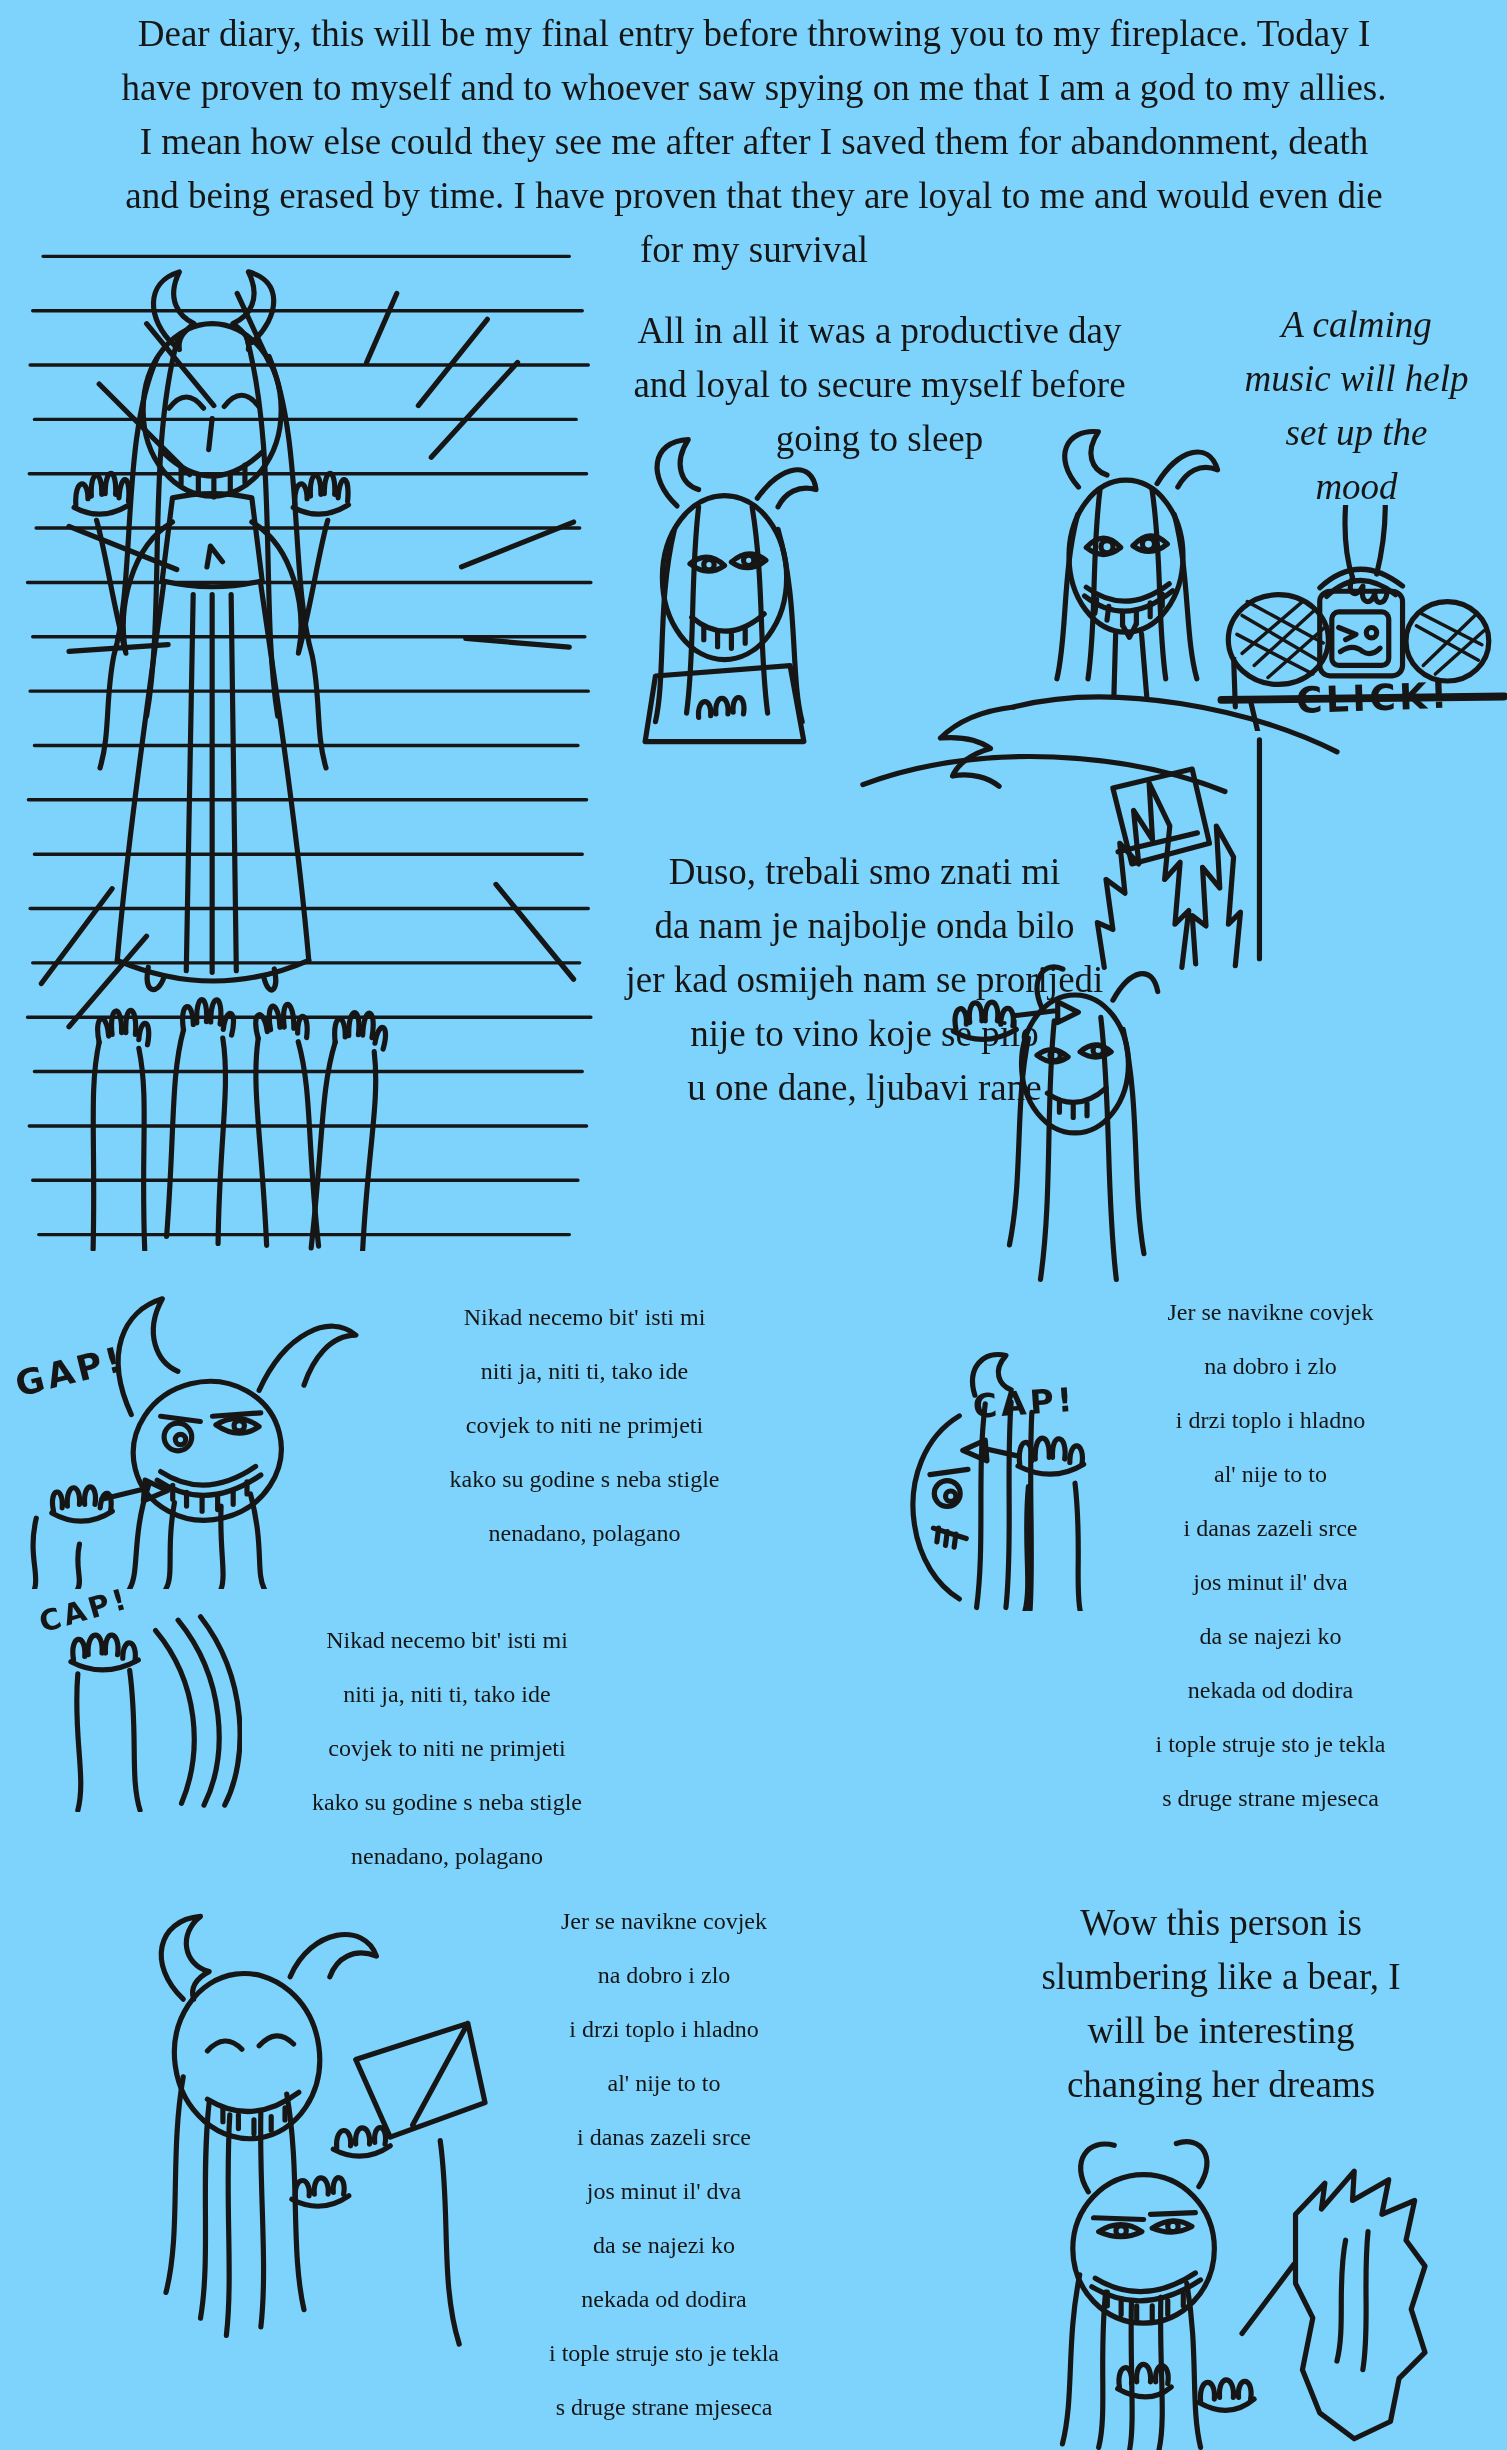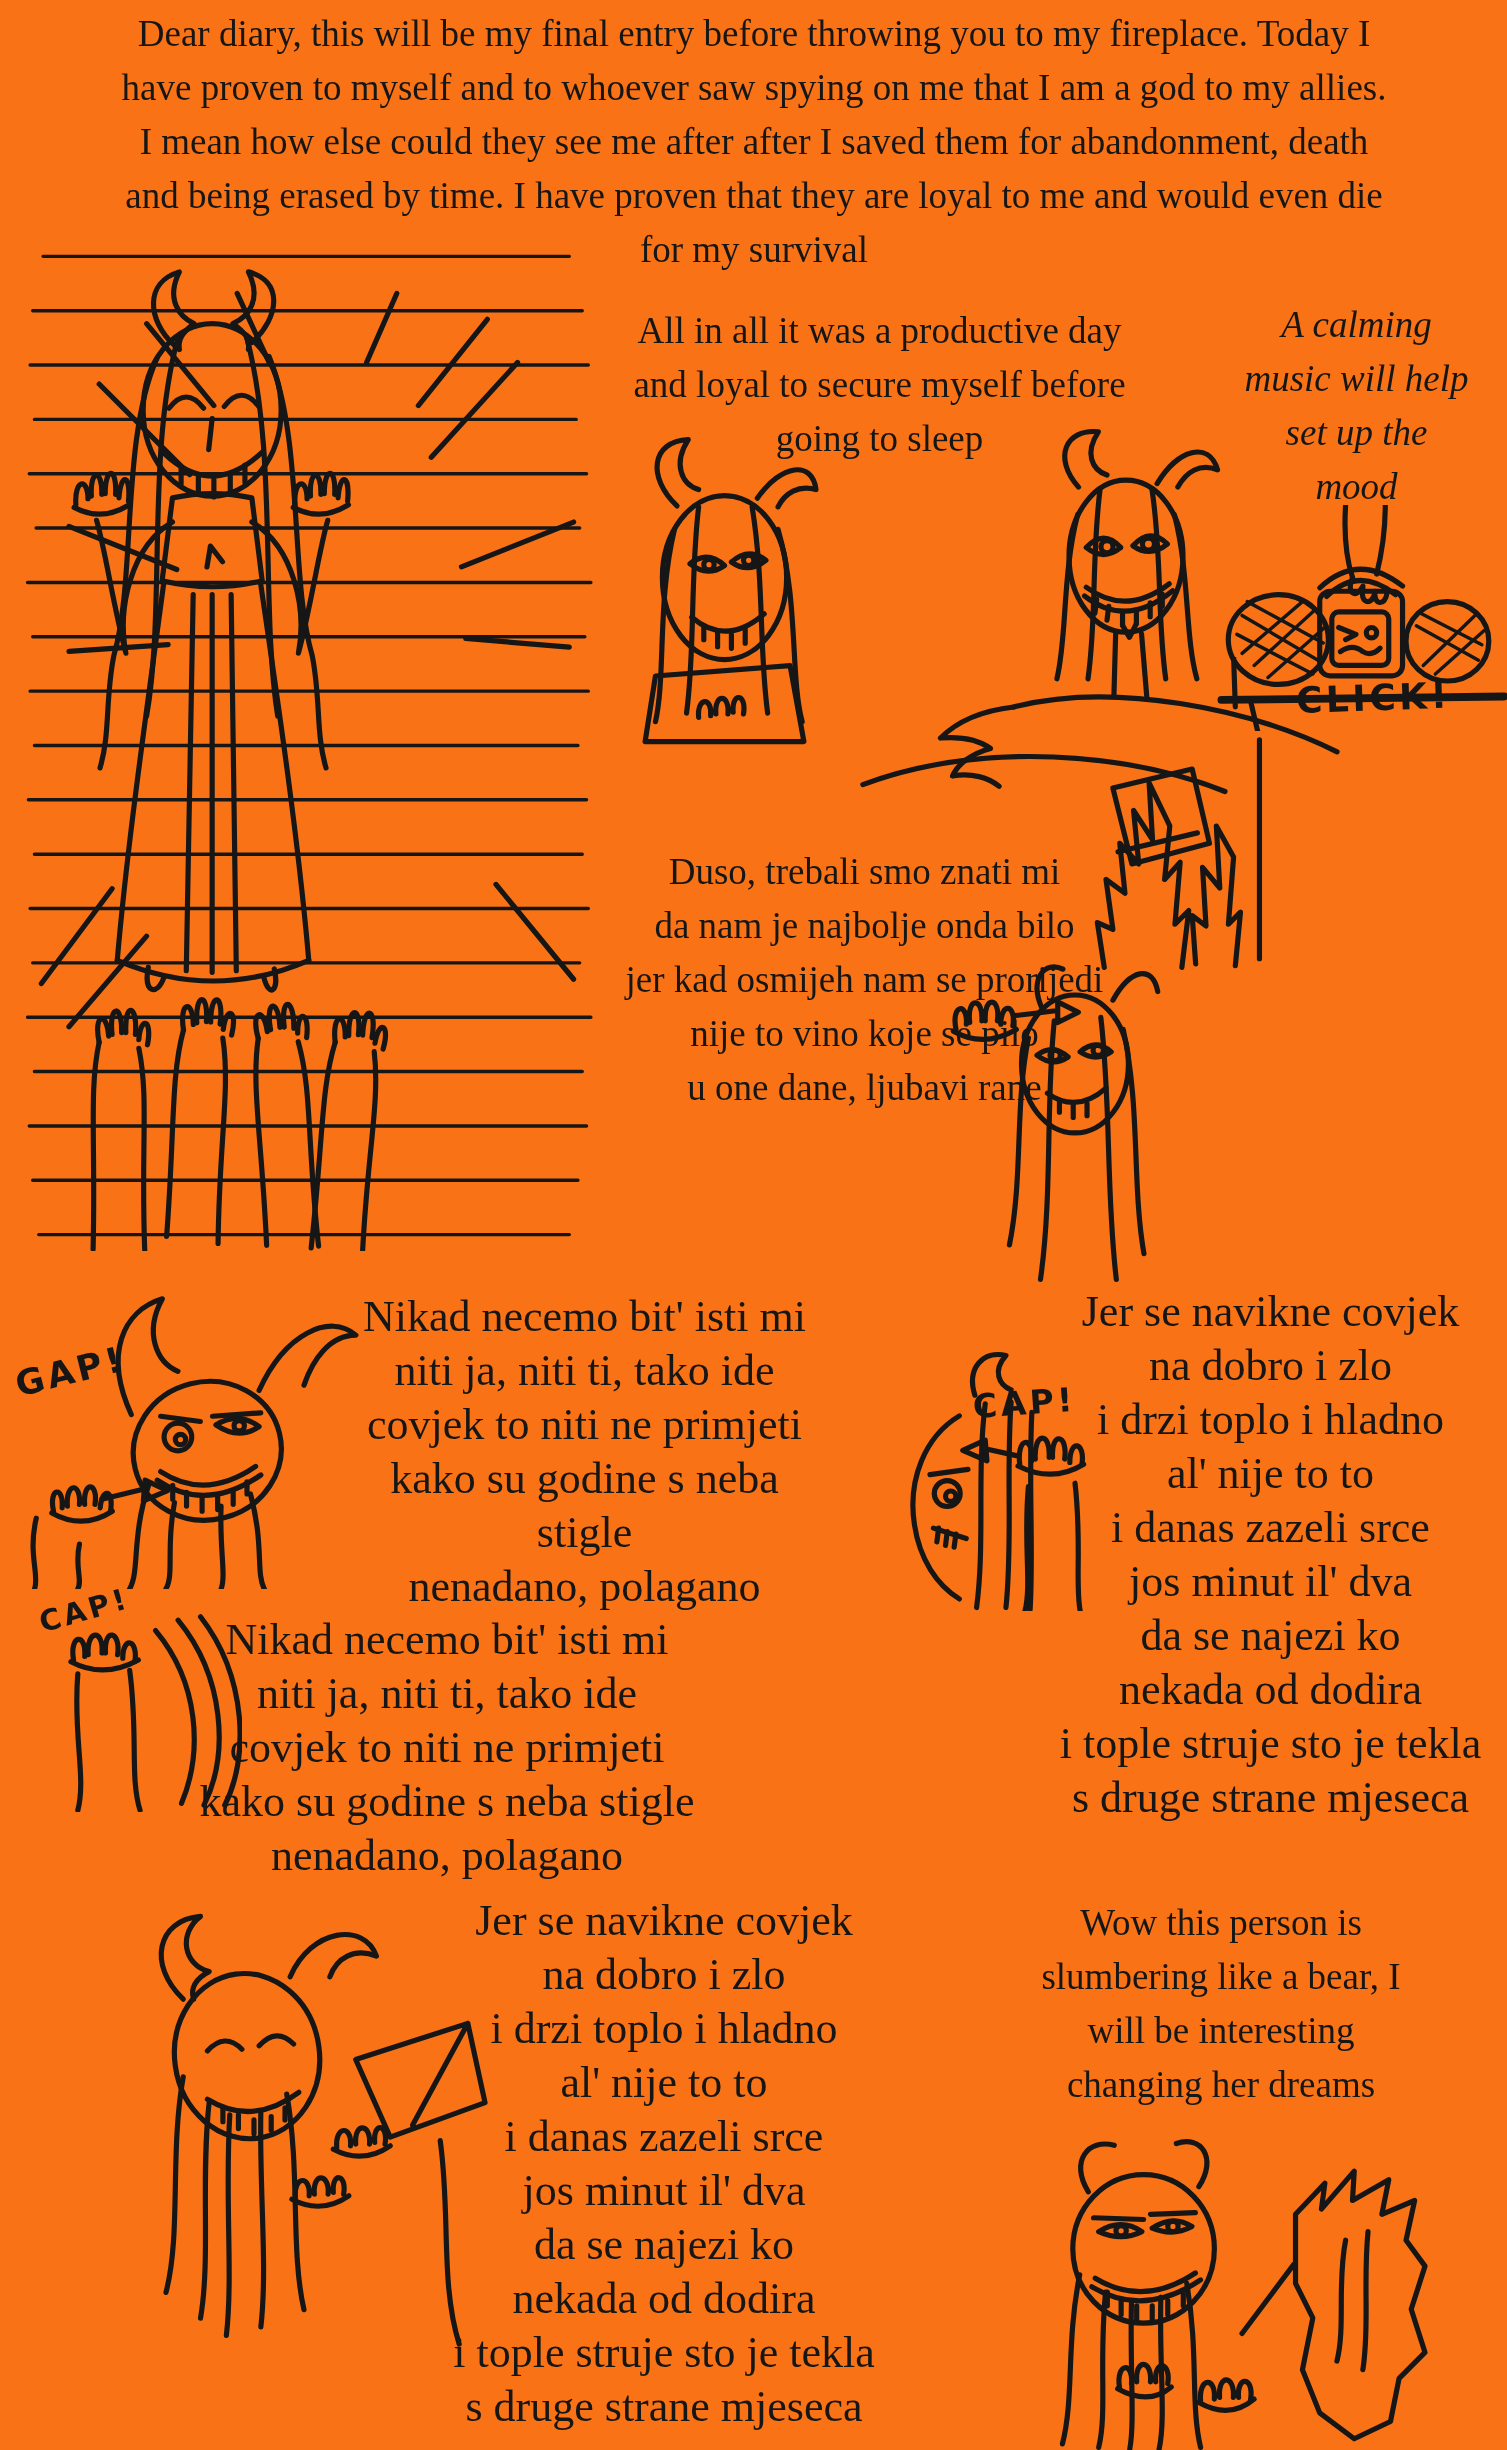--- a/index.html
+++ b/index.html
@@ -1,30 +1,30 @@
 <!DOCTYPE html>
 <html style="font-size:14px"><head>
 <meta charset="utf-8">
 <style>
   html,body{margin:0;padding:0;background:#ffffff;}
   #page{
     position:relative;
     width:1508px;height:2450px;
-    background:#f97316;
+    background:#7dd3fc;
     font-family:"Liberation Serif", serif;
     color:#161616;
     overflow:hidden;
   }
   .textblock{
     position:absolute;
     white-space:pre-line;
     text-align:center;
     color:#161616;
     line-height:54px;
-    font-size:44px;
+    font-size:24px;
   }
   .sfx{
     position:absolute;
     font-family:"DejaVu Sans", sans-serif;
     font-weight:bold;
     color:#161616;
     letter-spacing:3.5px;
     transform-origin:left center;
   }
   svg{position:absolute;stroke:#161616;fill:none;stroke-linecap:round;stroke-linejoin:round;}

